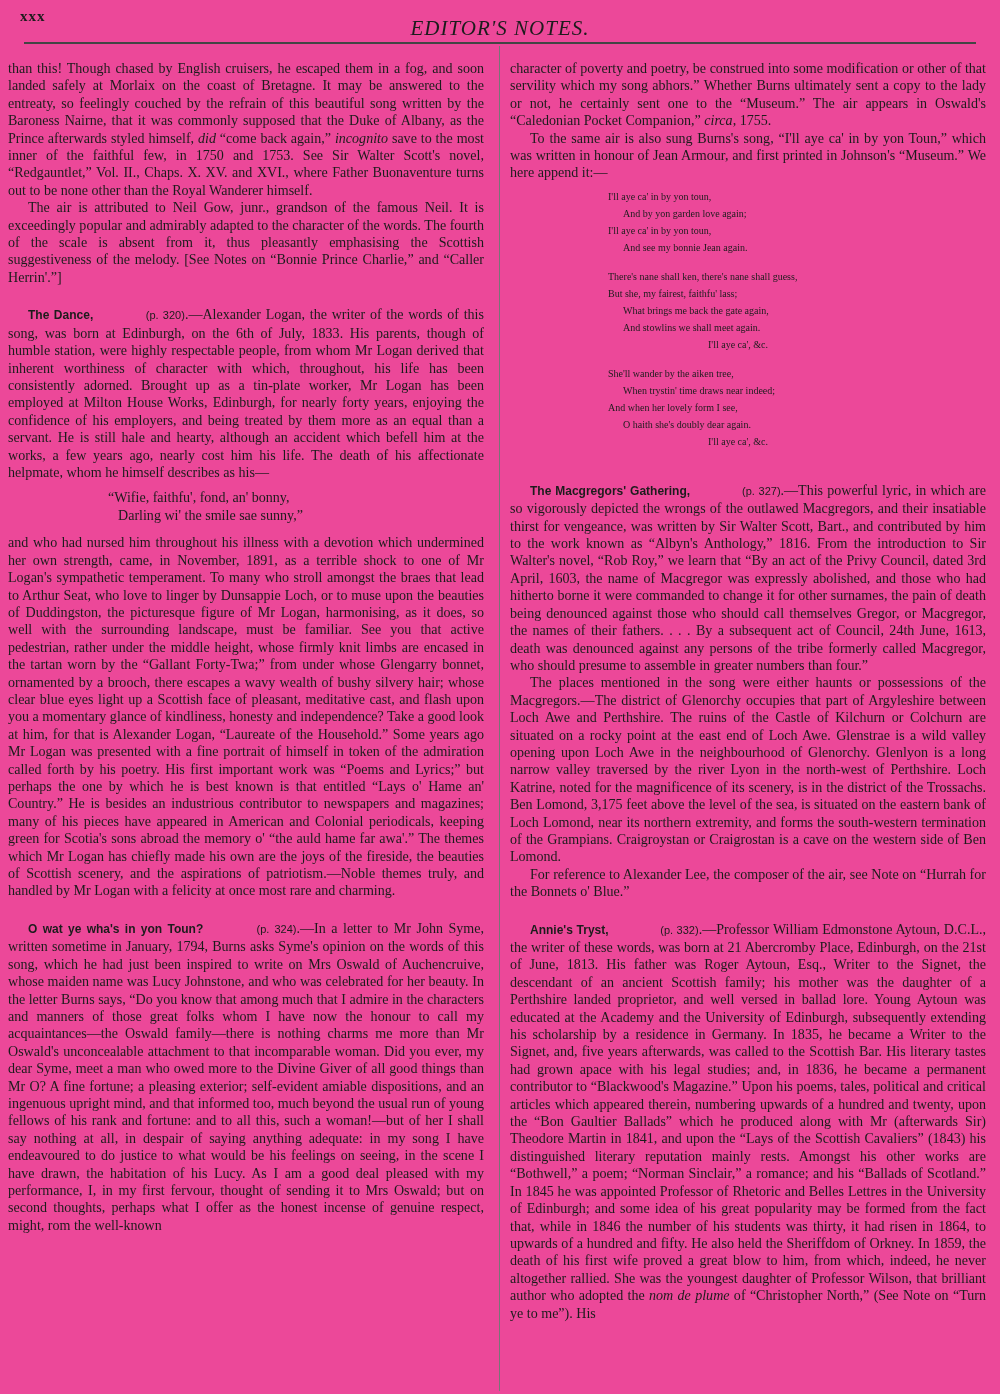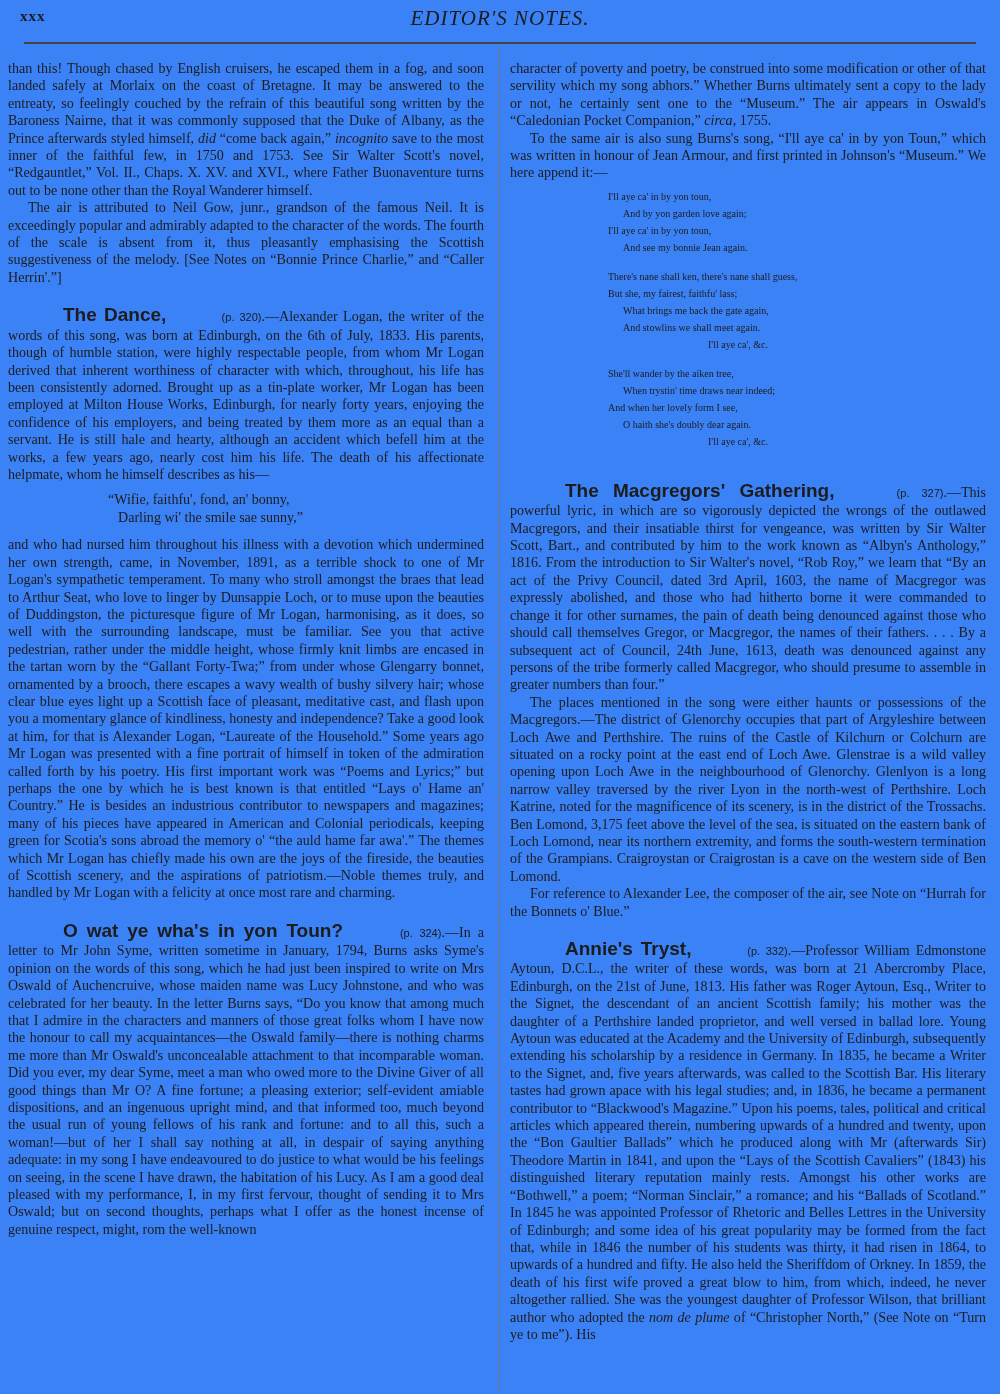--- a/index.html
+++ b/index.html
@@ -1,28 +1,28 @@
 <!DOCTYPE html>
 <html><head>
 <meta charset="utf-8">
 <style>
   html, body { margin:0; padding:0; background:#f4f4f2; }
   body { width:1000px; height:1394px; overflow:hidden; position:relative; font-family:"Liberation Serif","DejaVu Serif",serif; color:#1c1c1c; }
-  .page { position:absolute; left:0; top:0; width:1000px; height:1394px; background:#3b82f6; }
+  .page { position:absolute; left:0; top:0; width:1000px; height:1394px; background:#ec4899; }
   .folio { position:absolute; left:20px; top:8px; font-size:15px; letter-spacing:1px; font-weight:bold; }
-  .running-head { position:absolute; left:0; width:1000px; top:6px; text-align:center; font-size:21px; font-style:italic; letter-spacing:1px; }
+  .running-head { position:absolute; left:0; width:1000px; top:16px; text-align:center; font-size:21px; font-style:italic; letter-spacing:1px; }
   .rule { position:absolute; left:24px; top:42px; width:952px; height:2px; background:#444; }
   .col { position:absolute; top:60px; width:476px; font-size:14.05px; line-height:17.4px; text-align:justify; hyphens:manual; }
   .col-left { left:8px; }
   .col-right { left:510px; }
   .divider { position:absolute; left:499px; top:46px; width:1px; height:1345px; background:#777; }
   p { margin:0; text-indent:0; }
   p.indent { text-indent:20px; }
   .gap { height:20px; }
-  .heading { font-family:"Liberation Sans","DejaVu Sans",sans-serif; font-weight:bold; font-size:19px;margin-left:35px; }
+  .heading { font-family:"Liberation Sans","DejaVu Sans",sans-serif; font-weight:bold; font-size:12px; }
   .pageref { font-family:"Liberation Sans","DejaVu Sans",sans-serif; font-size:11px;margin-left:48px; }
   .verse { margin:6px 0 6px 98px; font-size:10px; line-height:17px; text-align:left; }
   .verse .line { display:block; }
   .verse .ind { padding-left:15px; }
   .verse .refrain { padding-left:100px; }
   .stanza { margin-bottom:12px; }
   .quote-verse { margin:8px 0 10px 100px; line-height:17.5px; text-align:left; }
   .quote-verse .l2 { padding-left:10px; }
   i { font-style:italic; }
 </style>

